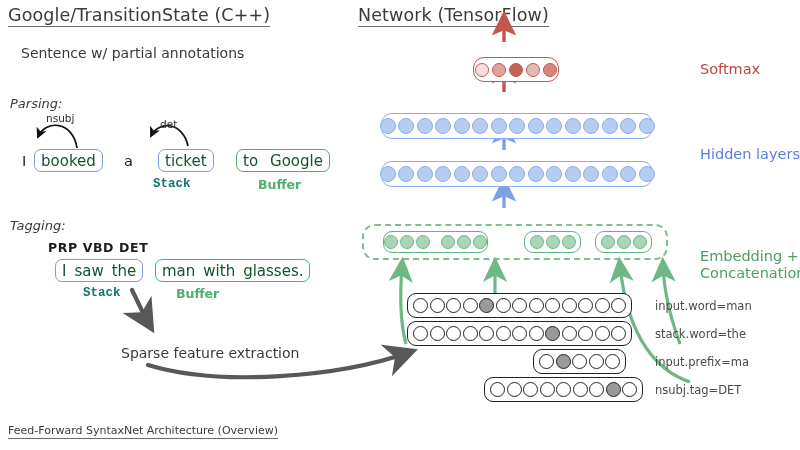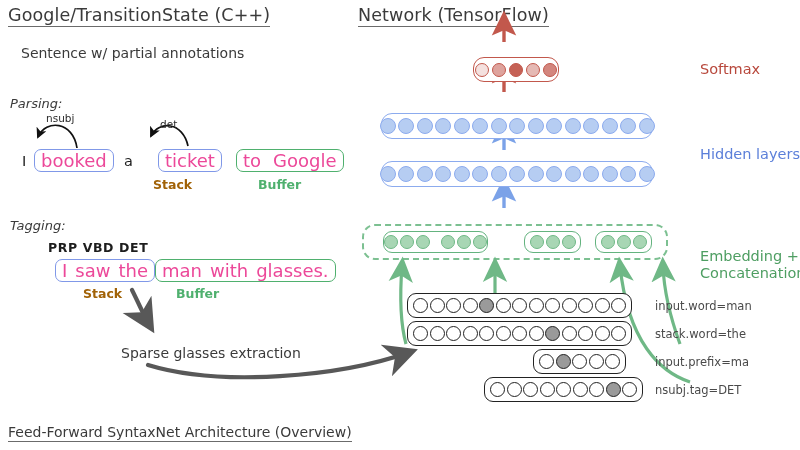--- a/index.html
+++ b/index.html
@@ -13,35 +13,35 @@
   
   .panel-title{
     font-size:17.5px;color:#3a3a3a;
     border-bottom:1.6px solid #6b6b6b;
     padding-bottom:1px;white-space:nowrap;
     letter-spacing:.1px;
   }
   .subtitle{font-size:14px;color:#3a3a3a;white-space:nowrap;}
   .section-label{font-size:13px;font-style:italic;color:#3a3a3a;white-space:nowrap;}
   .caption{
-    font-size:14px;color:#3a3a3a;border-bottom:1.3px solid #6b6b6b;
+    font-size:11px;color:#3a3a3a;border-bottom:1.3px solid #6b6b6b;
     padding-bottom:1px;white-space:nowrap;
   }
 
   
   .tokbox{
     border-radius:7px;display:flex;align-items:center;
     box-sizing:border-box;white-space:nowrap;height:23px;
   }
   .tokbox.blue{border:1.7px solid #8098e8;}
   .tokbox.green{border:1.7px solid #4fb06e;}
-  .tok{font-size:18px;color:#ec4899;padding:0 6px;}
+  .tok{font-size:15px;color:#14532d;padding:0 6px;}
   .plain-tok{font-size:14.5px;color:#1d1d1d;white-space:nowrap;}
   .grp-label{font-size:12.5px;font-weight:bold;white-space:nowrap;}
-  .grp-label.blue{color:#a16207;}
+  .grp-label.blue{color:#0f766e;font-family:Liberation Mono, monospace;}
   .grp-label.green{color:#4fb06e;}
   .arc-label{font-size:10.5px;color:#2b2b2b;white-space:nowrap;}
   .pos-tags{font-size:12.5px;font-weight:bold;color:#1d1d1d;white-space:nowrap;letter-spacing:.6px;}
   .sparse-note{font-size:11.5px;color:#4a4a4a;white-space:nowrap;}
   .sfe{font-size:14px;color:#3a3a3a;white-space:nowrap;}
 
   
   .pill{
     box-sizing:border-box;border-radius:11px;display:flex;
     align-items:center;justify-content:center;
@@ -129,21 +129,21 @@
 <svg class="abs" style="left:120px;top:286px;" width="350" height="95">
   <defs>
     <marker id="grayHead" markerWidth="9" markerHeight="9" refX="6" refY="4" orient="auto">
       <path d="M0,0 L8,4 L0,8 L2.2,4 Z" fill="#585858"></path>
     </marker>
   </defs>
   <path d="M12,4 C20,20 24,30 30,40" fill="none" stroke="#585858" stroke-width="4.2" stroke-linecap="round" marker-end="url(#grayHead)"></path>
   <path d="M28,79 C100,101 220,91 290,66" fill="none" stroke="#585858" stroke-width="4.2" stroke-linecap="round" marker-end="url(#grayHead)"></path>
 </svg>
 
-<div class="abs sfe" style="left:121px;top:345px;">Sparse glasses extraction</div>
+<div class="abs sfe" style="left:121px;top:345px;">Sparse feature extraction</div>
 
 <div class="abs panel-title" style="left:358px;top:5px;">Network (TensorFlow)</div>
 
 <svg class="abs" style="left:480px;top:20px;" width="60" height="215">
   <defs>
     <marker id="redHead" markerWidth="8" markerHeight="8" refX="4" refY="4" orient="auto">
       <path d="M0,0.4 L7.4,4 L0,7.6 L1.6,4 Z" fill="#c2584c"></path>
     </marker>
     <marker id="blueHead" markerWidth="8" markerHeight="8" refX="4" refY="4" orient="auto">
       <path d="M0,0.4 L7.4,4 L0,7.6 L1.6,4 Z" fill="#7ba2e8"></path>

